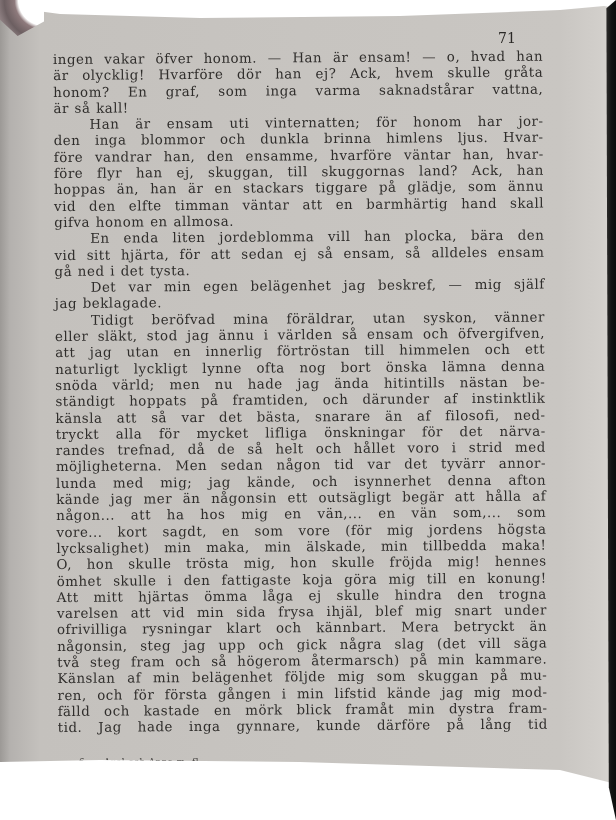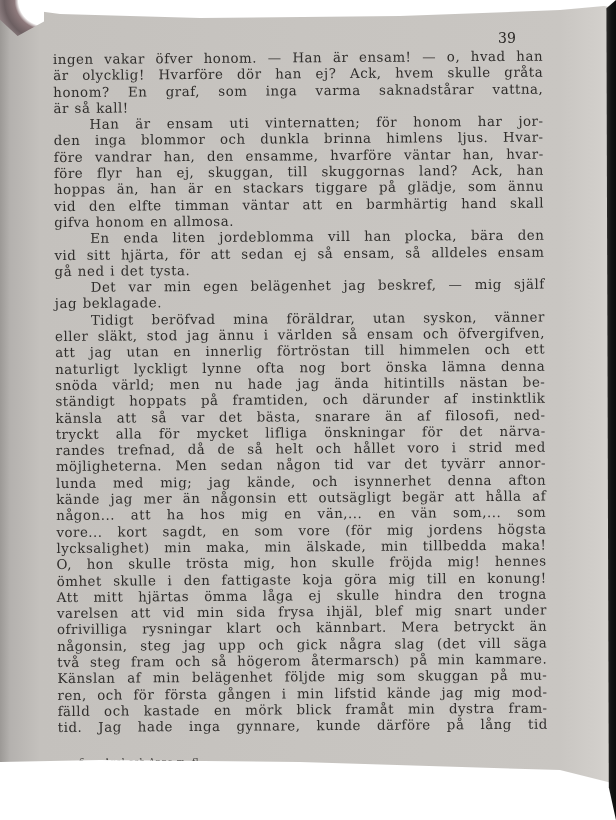--- a/index.html
+++ b/index.html
@@ -91,21 +91,21 @@
       font-size: 8.5px;
       letter-spacing: 0.6px;
       color: #3b3937;
     }
   </style>
 </head>
 <body>
 
 <div class="scene">
   <div class="page">
-    <div class="page-number">39</div>
+    <div class="page-number">71</div>
     <div class="body-text" id="body-text">
         <span class="line">ingen vakar öfver honom. — Han är ensam! — o, hvad han</span>
         <span class="line">är olycklig! Hvarföre dör han ej? Ack, hvem skulle gråta</span>
         <span class="line">honom? En graf, som inga varma saknadstårar vattna,</span>
         <span class="line last">är så kall!</span>
         <span class="line indent">Han är ensam uti vinternatten; för honom har jor-</span>
         <span class="line">den inga blommor och dunkla brinna himlens ljus. Hvar-</span>
         <span class="line">före vandrar han, den ensamme, hvarföre väntar han, hvar-</span>
         <span class="line">före flyr han ej, skuggan, till skuggornas land? Ack, han</span>
         <span class="line">hoppas än, han är en stackars tiggare på glädje, som ännu</span>

